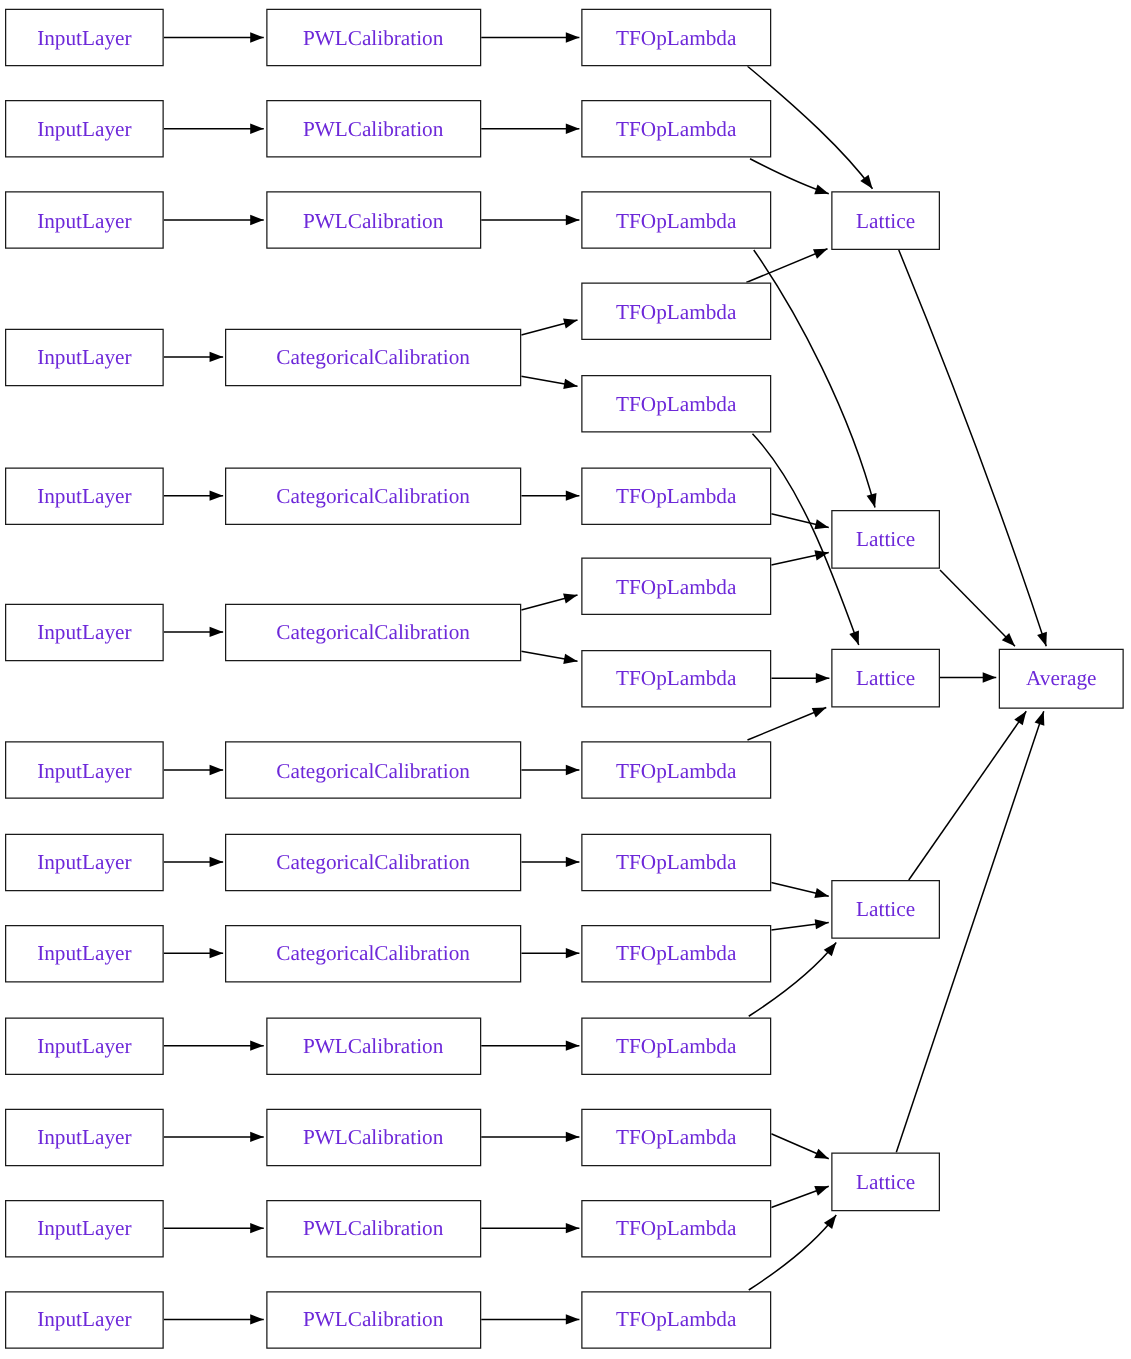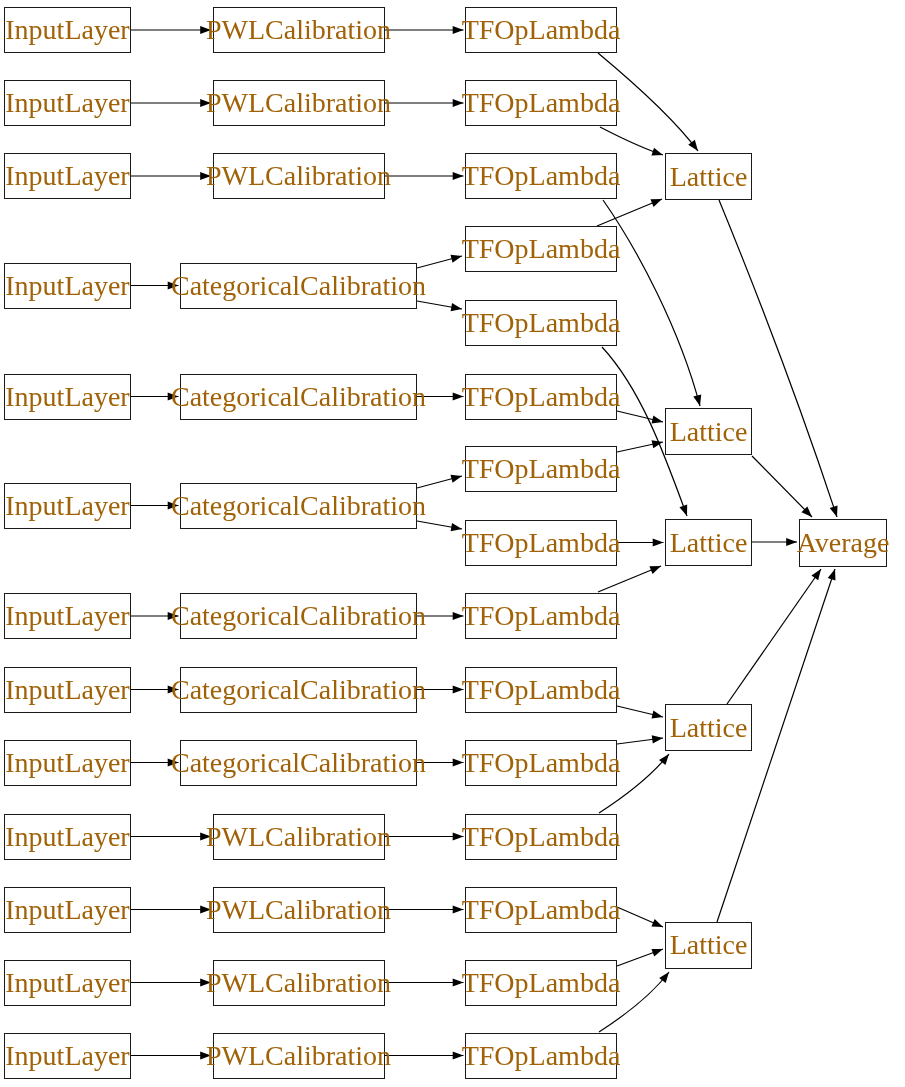--- a/index.html
+++ b/index.html
@@ -24,22 +24,22 @@
   .edge {
     fill: none;
     stroke: #000000;
     stroke-width: 1.2;
   }
   .node {
     position: absolute;
     box-sizing: border-box;
     border: 1.4px solid #1a1a1a;
     background: #ffffff;
-    color: #a16207;
-    font-size: 28px;
+    color: #6d28d9;
+    font-size: 17px;
     line-height: 1;
     display: flex;
     align-items: center;
     justify-content: center;
     white-space: nowrap;
   }
 </style>
 </head>
 <body>
 
@@ -139,15 +139,15 @@
       <div class="node" style="left: 465px; top: 739.5px; width: 152px; height: 46px;">TFOpLambda</div>
       <div class="node" style="left: 465px; top: 813.5px; width: 152px; height: 46px;">TFOpLambda</div>
       <div class="node" style="left: 465px; top: 886.5px; width: 152px; height: 46px;">TFOpLambda</div>
       <div class="node" style="left: 465px; top: 959.5px; width: 152px; height: 46px;">TFOpLambda</div>
       <div class="node" style="left: 465px; top: 1032.5px; width: 152px; height: 46px;">TFOpLambda</div>
       <div class="node" style="left: 665px; top: 153px; width: 87px; height: 47px;">Lattice</div>
       <div class="node" style="left: 665px; top: 408px; width: 87px; height: 47px;">Lattice</div>
       <div class="node" style="left: 665px; top: 519px; width: 87px; height: 47px;">Lattice</div>
       <div class="node" style="left: 665px; top: 704px; width: 87px; height: 47px;">Lattice</div>
       <div class="node" style="left: 665px; top: 921.5px; width: 87px; height: 47px;">Lattice</div>
-      <div class="node" style="left: 799px; top: 518.5px; width: 88px; height: 48px;">Average</div>
+      <div class="node" style="left: 799px; top: 518.5px; width: 100px; height: 48px;">Average</div>
     </div>
 </div>
 
 </body></html>

